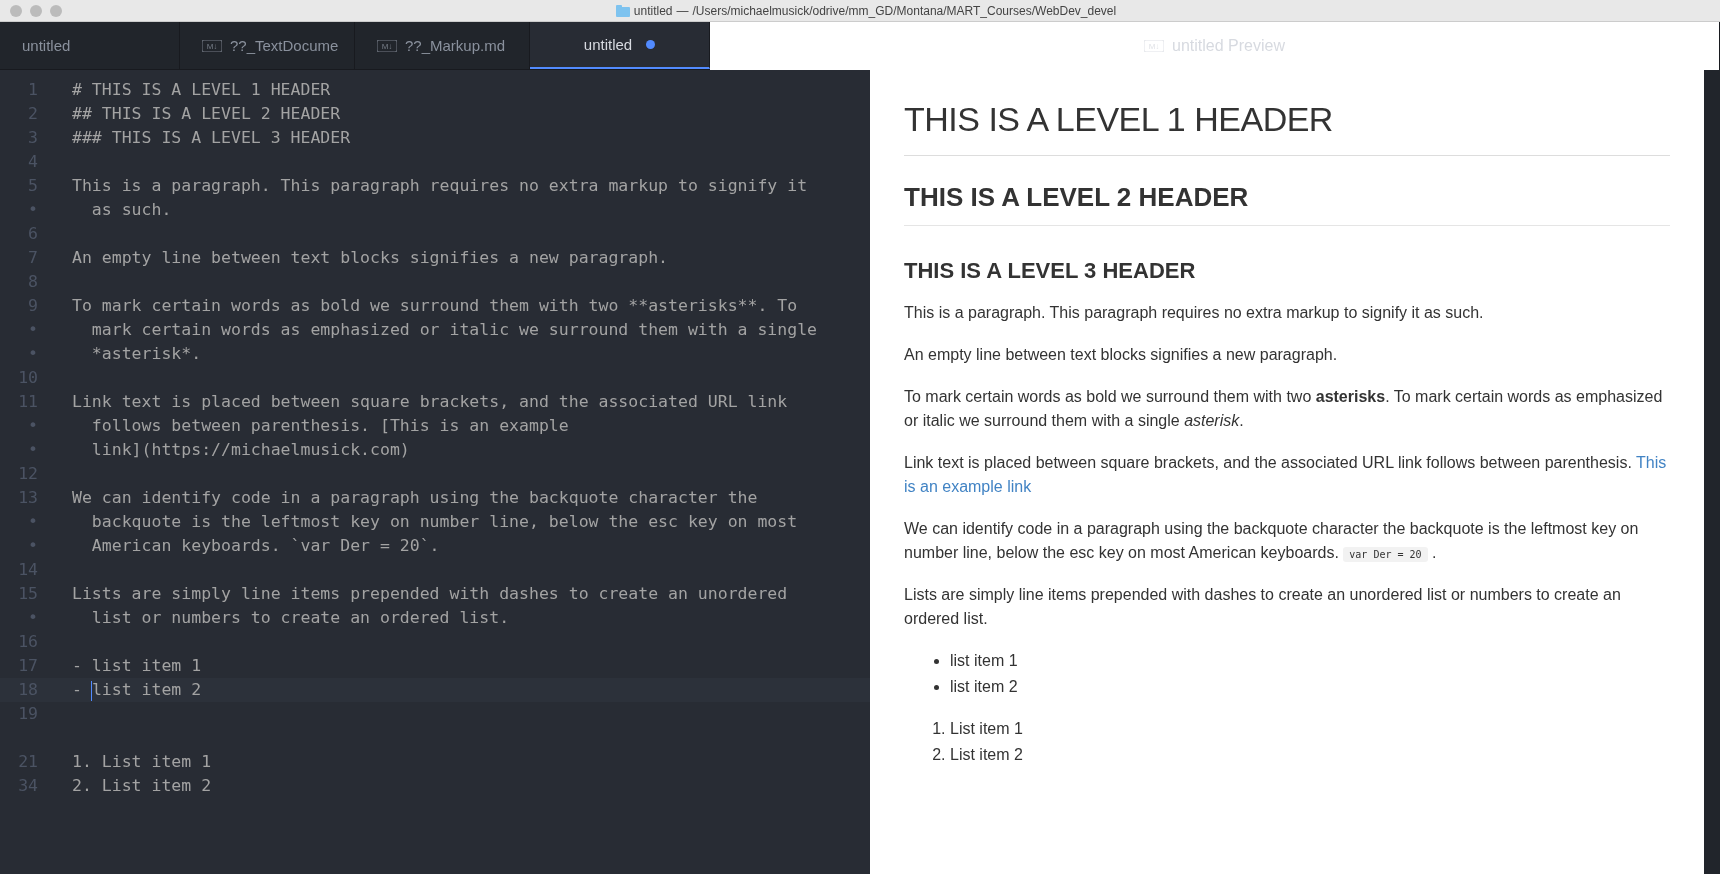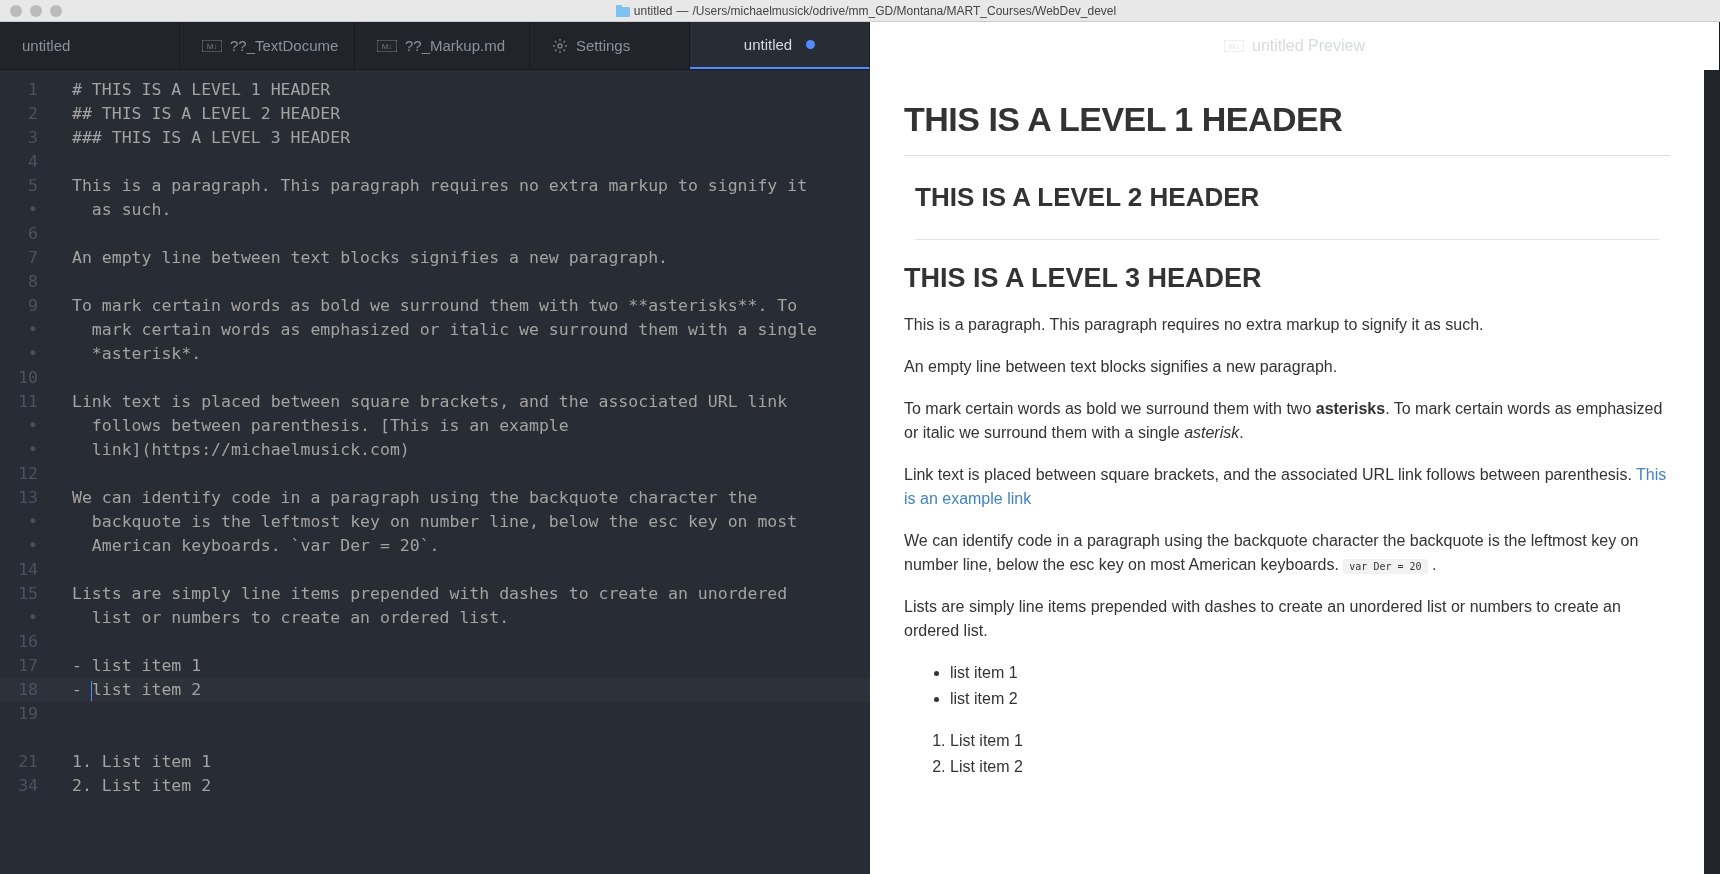--- a/index.html
+++ b/index.html
@@ -26,23 +26,23 @@
   .main { flex:1; display:flex; min-height:0; }
   .editor { width: 870px; display:flex; font-family: Menlo, Consolas, monospace; font-size: 16.5px; line-height: 24px; position:relative; }
   .gutter { width: 52px; text-align:right; color:#4b5363; padding-top:8px; user-select:none; }
   .gutter div { padding-right:14px; height:24px; }
   .code { flex:1; padding-top:8px; white-space:pre; color:#a3a3a3; position:relative; padding-left:20px;}
   .code .line { height:24px; }
   .code .hl { background:#2c313a; position:absolute; left:-52px; right:0; height:24px; z-index:-1;}
   .cursor { display:inline-block; width:1px; height:20px; background:#528bff; vertical-align:middle; position:relative; margin-left:-1px;}
   
   .preview { flex:1; background:#fff; color:#333; overflow-y:auto; padding: 24px 34px; font-size:16px; line-height:1.5; }
-  .preview h1 { font-size:34px; font-weight:700; letter-spacing:-0.5px; border-bottom:1px solid #ddd; padding-bottom:10px; margin-bottom:18px; font-family: "Helvetica Neue", Arial, sans-serif;}
-  .preview h2 { font-size:26px; font-weight:800; border-bottom:1px solid #e5e5e5; padding-bottom:22px; margin:22px 11px 16px; }
-  .preview h3 { font-size:27px; font-weight:800; margin:18px 0 14px; }
+  .preview h1 { font-size:34px; font-weight:400; letter-spacing:-0.5px; border-bottom:1px solid #ddd; padding-bottom:10px; margin-bottom:18px; font-family: "Helvetica Neue", Arial, sans-serif;}
+  .preview h2 { font-size:26px; font-weight:800; border-bottom:1px solid #e5e5e5; padding-bottom:8px; margin:22px 0 16px; }
+  .preview h3 { font-size:22px; font-weight:800; margin:28px 0 14px; }
   .preview p  { margin:0 0 18px; }
   .preview a  { color:#4183c4; text-decoration:none; }
   .preview code { background:#f2f2f2; padding:2px 6px; border-radius:3px; font-family: Menlo, monospace; font-size:10px;}
   .preview ul, .preview ol { margin: 0 0 18px 30px; }
   .preview li { margin:2px 16px; }
   .scrollbar { width:16px; background:#21252b; }
 </style>
 </head>
 <body>
 
@@ -80,29 +80,20 @@
     <span>??_TextDocume</span>
   </div>
   <div class="tab" style="width:175px">
     <span class="ticon">
         <svg width="20" height="12">
           <rect width="20" height="12" rx="2" fill="none" stroke="#8a919d" stroke-width="1"></rect>
           <text x="10" y="9" text-anchor="middle" font-size="8" fill="#8a919d" font-family="Arial">M↓</text>
         </svg>
       </span>
     <span>??_Markup.md</span>
-  </div>
-  <div class="tab" style="width:160px">
-    <span class="ticon">
-        <svg width="16" height="16" viewBox="0 0 16 16">
-          <circle cx="8" cy="8" r="2" fill="none" stroke="#8a919d" stroke-width="1.5"></circle>
-          <path d="M8 1v2M8 13v2M1 8h2M13 8h2M3 3l1.5 1.5M11.5 11.5L13 13M3 13l1.5-1.5M11.5 4.5L13 3" stroke="#8a919d" stroke-width="1.5"></path>
-        </svg>
-      </span>
-    <span>Settings</span>
   </div>
   <div class="tab active" style="width:180px;justify-content:center">
     <span>untitled</span>
     <span class="dot"></span>
   </div>
   <div class="tab preview">
     <span class="ticon">
         <svg width="20" height="12">
           <rect width="20" height="12" rx="2" fill="none" stroke="#d7dae0" stroke-width="1"></rect>
           <text x="10" y="9" text-anchor="middle" font-size="8" fill="#d7dae0" font-family="Arial">M↓</text>

